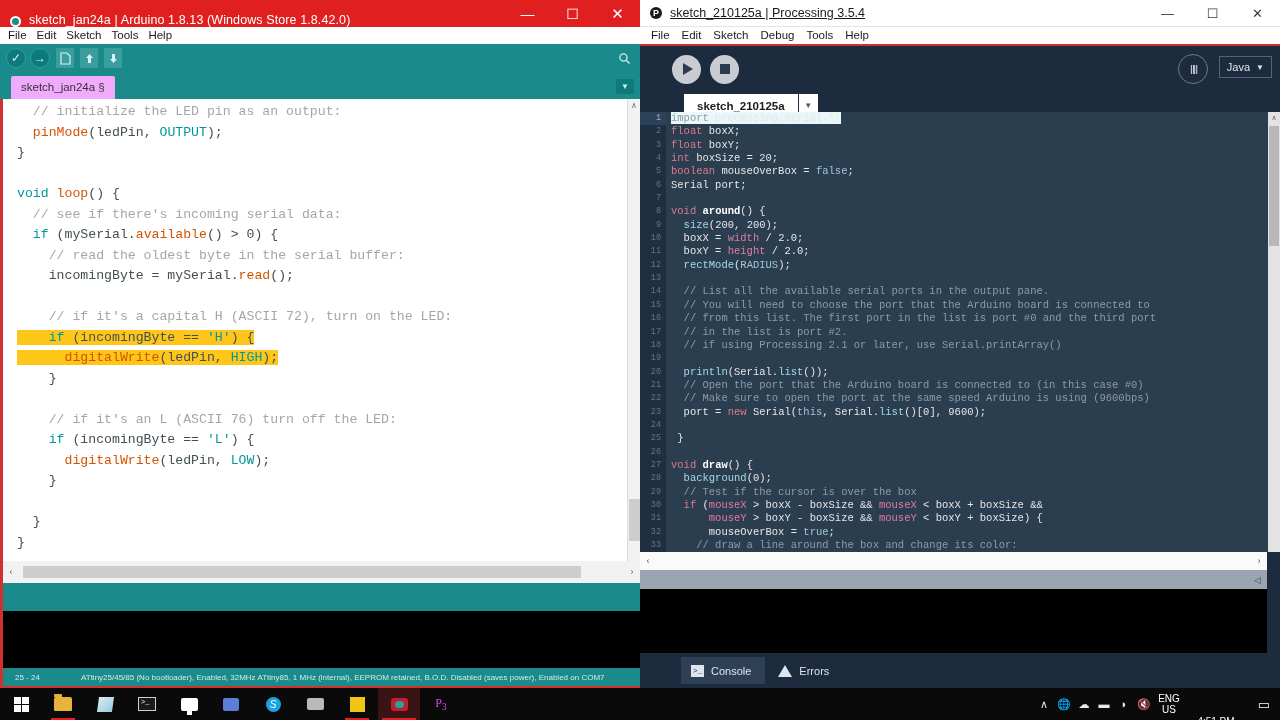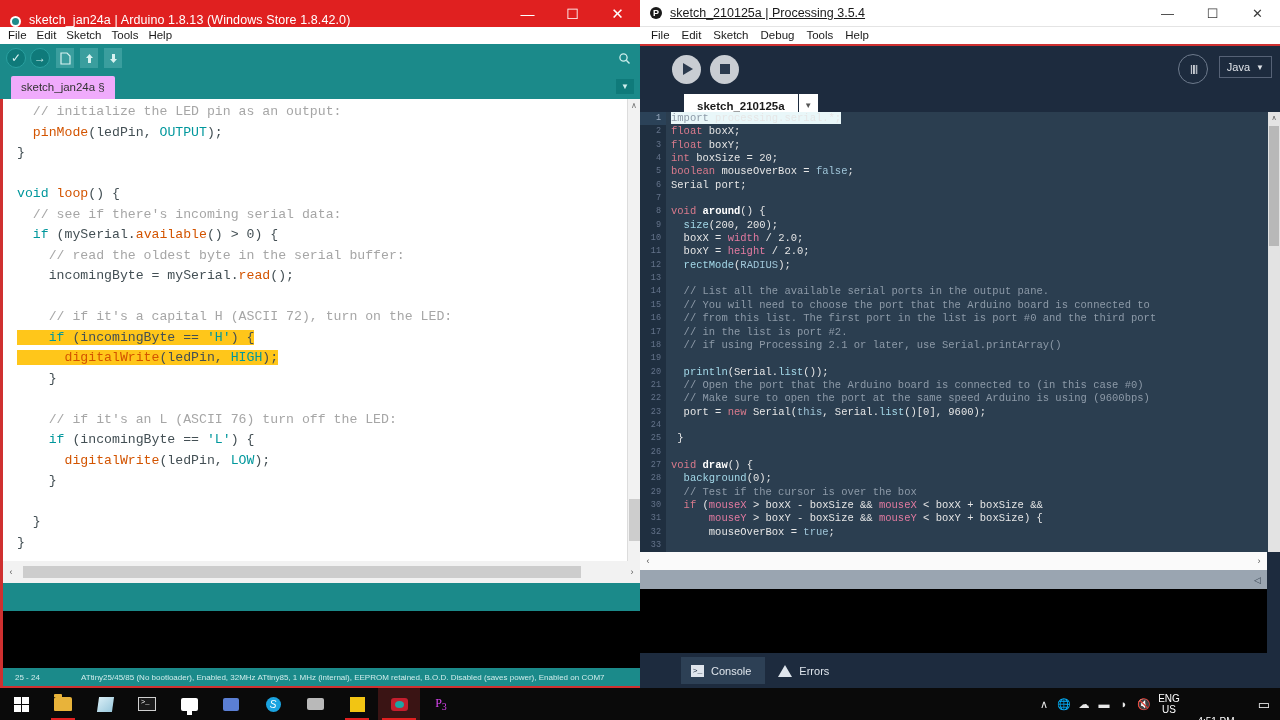--- a/index.html
+++ b/index.html
@@ -511,21 +511,21 @@
   port = <span class="pc-kw">new</span> Serial(<span class="pc-lit">this</span>, Serial.<span class="pc-fn">list</span>()[0], 9600);
 
  }
 
 <span class="pc-kw">void</span> <span class="pc-fnname">draw</span>() {
   <span class="pc-fn">background</span>(0);
 <span class="pc-cm">  // Test if the cursor is over the box</span>
   <span class="pc-kw">if</span> (<span class="pc-var">mouseX</span> &gt; boxX - boxSize &amp;&amp; <span class="pc-var">mouseX</span> &lt; boxX + boxSize &amp;&amp;
       <span class="pc-var">mouseY</span> &gt; boxY - boxSize &amp;&amp; <span class="pc-var">mouseY</span> &lt; boxY + boxSize) {
       mouseOverBox = <span class="pc-lit">true</span>;
-</pre>
+<span class="pc-cm">    // draw a line around the box and change its color:</span></pre>
   <div id="proc-vscroll">
     <div class="ar">∧</div>
     <div class="thumb"></div>
   </div>
 </div>
 
 <div id="proc-hscroll">
   <div class="ar">‹</div>
   <div class="track"></div>
   <div class="ar">›</div>

